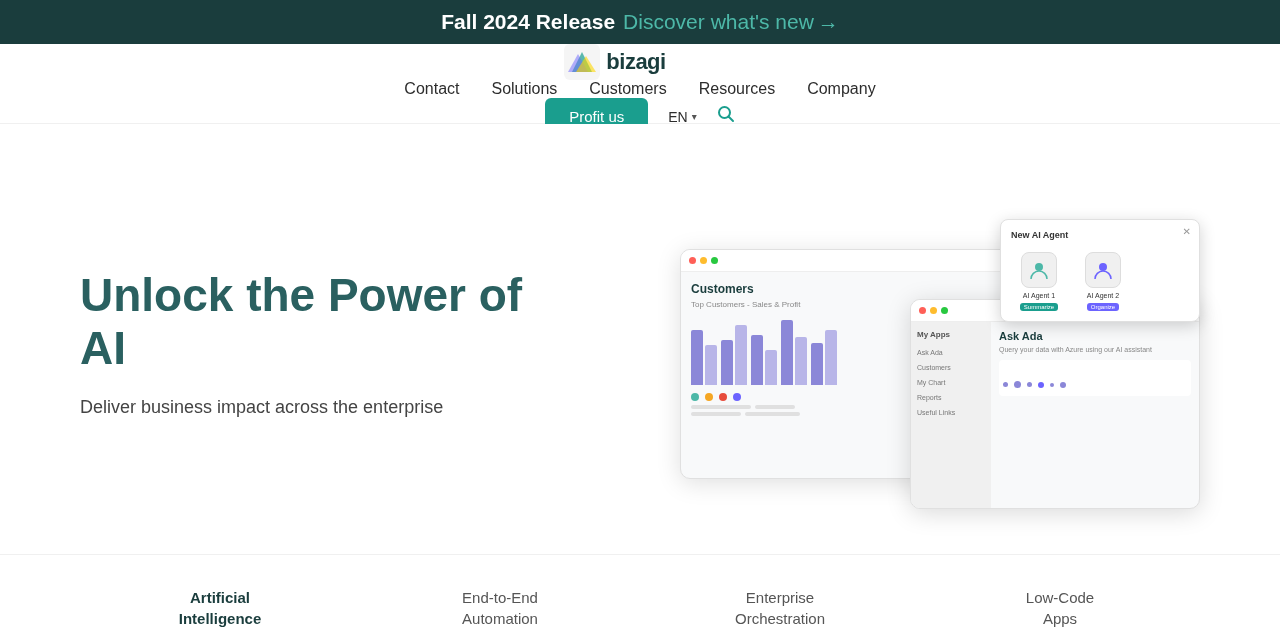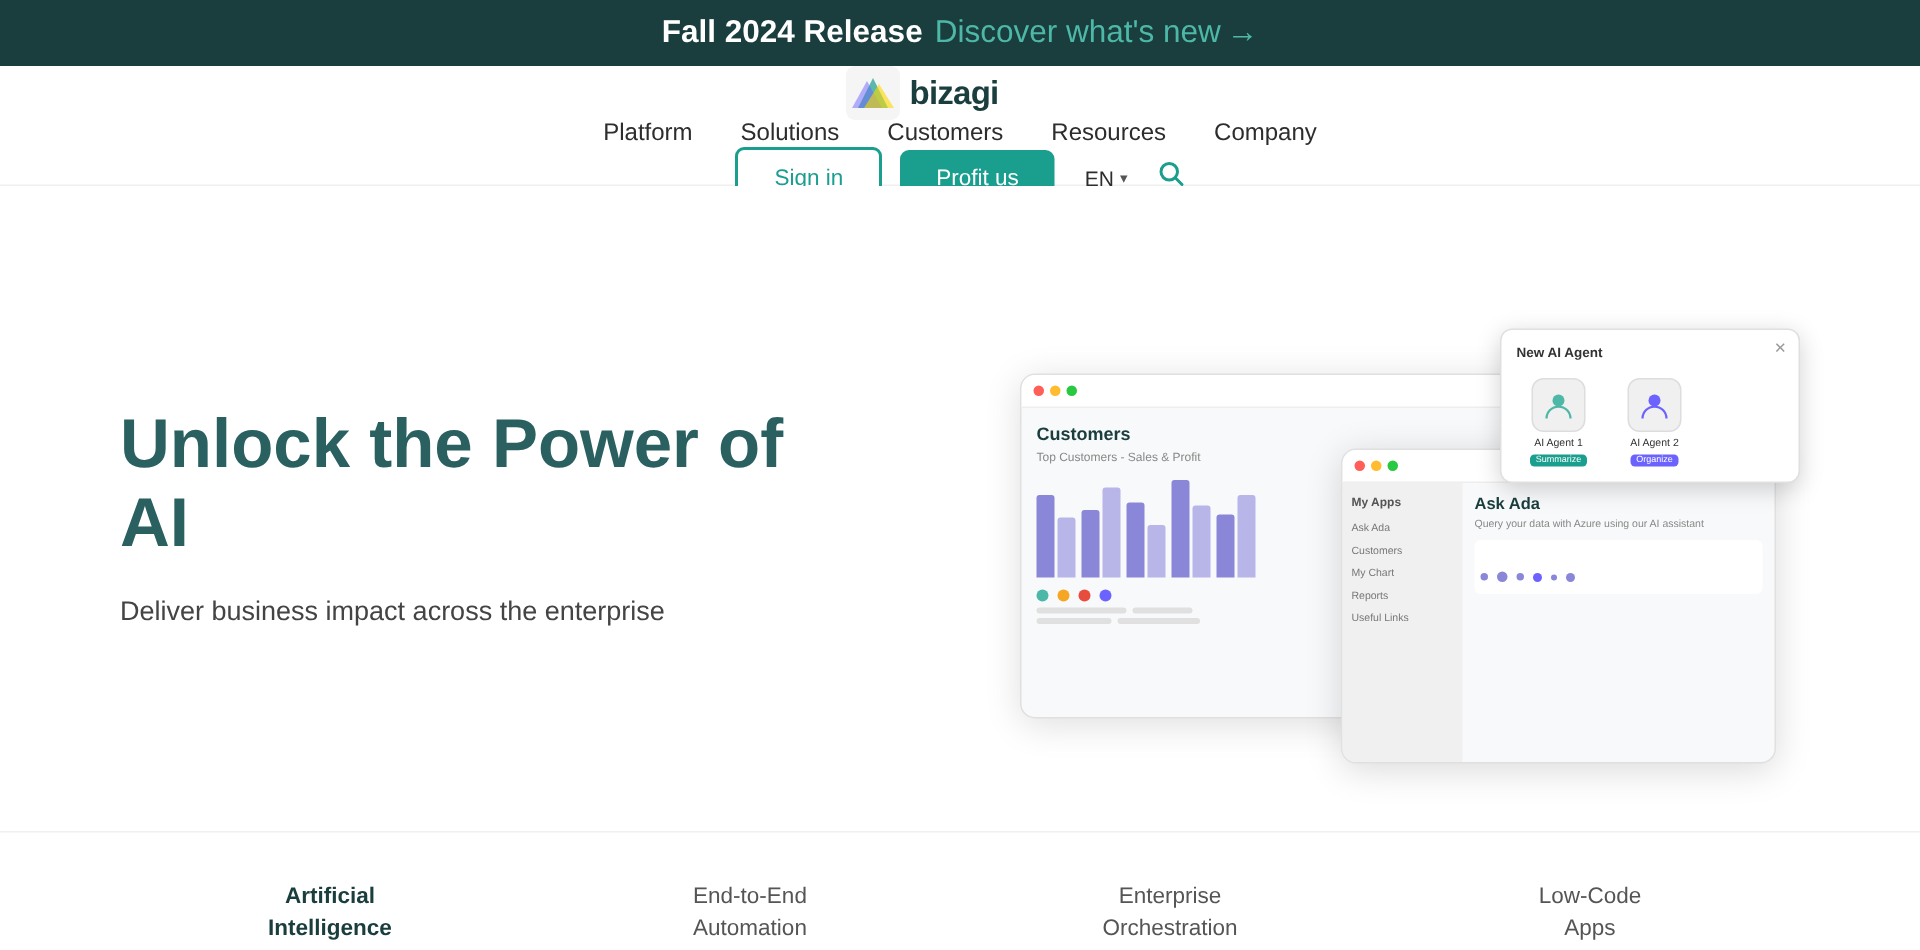--- a/index.html
+++ b/index.html
@@ -222,21 +222,21 @@
     }
     .colored-dot { width: 8px; height: 8px; border-radius: 50%; }
     .win-line-row {
       display: flex; gap: 4px; align-items: center; margin-bottom: 3px;
     }
     .line-placeholder { height: 4px; border-radius: 2px; background: #e0e0e0; }
 
     
     .window-apps {
       position: absolute;
-      right: 16px;
+      right: 0;
       top: 80px;
       width: 290px;
       height: 210px;
       background: #f8f9fa;
       border-radius: 10px;
       box-shadow: 0 4px 24px rgba(0,0,0,0.15);
       overflow: hidden;
       border: 1px solid #e0e0e0;
     }
     .apps-titlebar {
@@ -406,28 +406,27 @@
   <a class="logo">
     <svg class="logo-icon" viewBox="0 0 36 36" fill="none" xmlns="http://www.w3.org/2000/svg">
       <rect width="36" height="36" rx="6" fill="#f5f5f5"></rect>
       <polygon points="8,28 18,8 28,28" fill="#1a9e8e" opacity="0.7"></polygon>
       <polygon points="4,28 14,10 24,28" fill="#6c63ff" opacity="0.5"></polygon>
       <polygon points="12,28 22,12 32,28" fill="#ffd700" opacity="0.6"></polygon>
     </svg>
     <span class="logo-text">bizagi</span>
   </a>
   <div class="nav-links">
-    <a class="nav-link">Platform</a>
+    <a class="nav-link">Contact</a>
     <a class="nav-link">Solutions</a>
     <a class="nav-link">Customers</a>
     <a class="nav-link">Resources</a>
     <a class="nav-link">Company</a>
   </div>
   <div class="nav-actions">
-    <button class="btn-signin">Sign in</button>
     <button class="btn-contact">Profit us</button>
     <div class="lang-selector">
       <span>EN</span>
       <span class="lang-arrow">▾</span>
     </div>
     <button class="search-icon-btn">
       <svg width="18" height="18" viewBox="0 0 18 18" fill="none">
         <circle cx="7.5" cy="7.5" r="5.5" stroke="#1a9e8e" stroke-width="2"></circle>
         <line x1="11.5" y1="11.5" x2="16" y2="16" stroke="#1a9e8e" stroke-width="2" stroke-linecap="round"></line>
       </svg>

